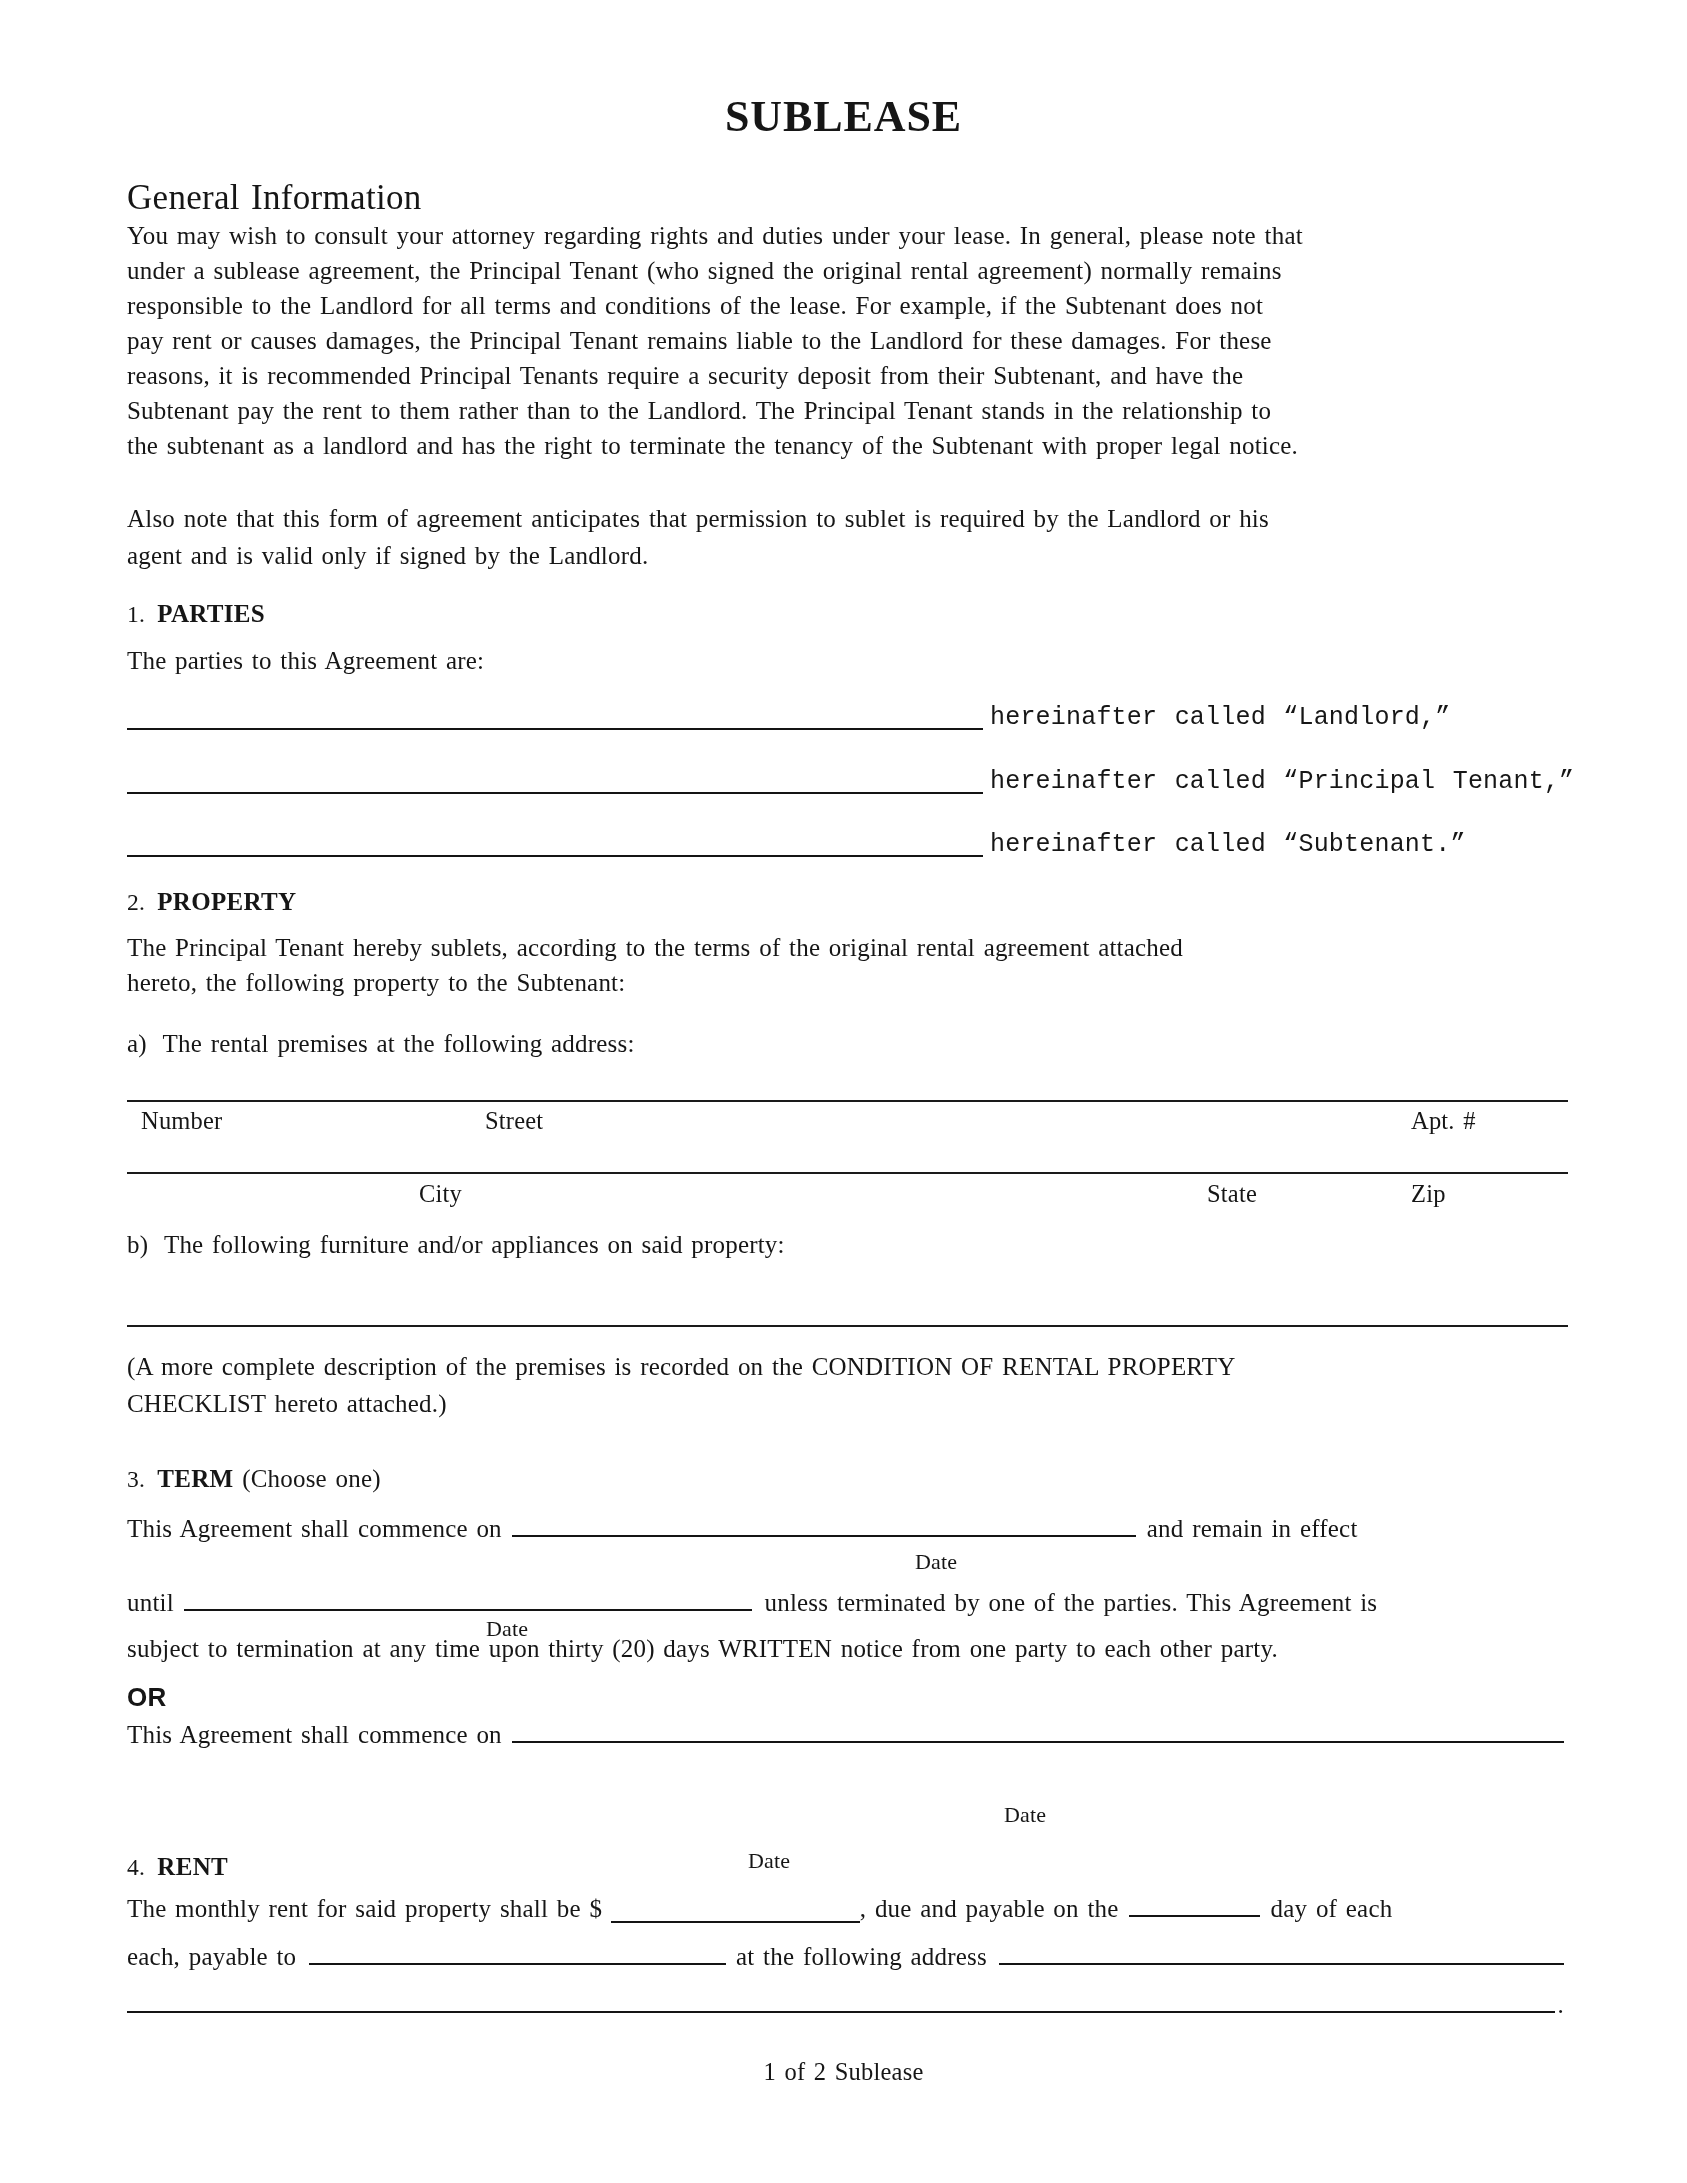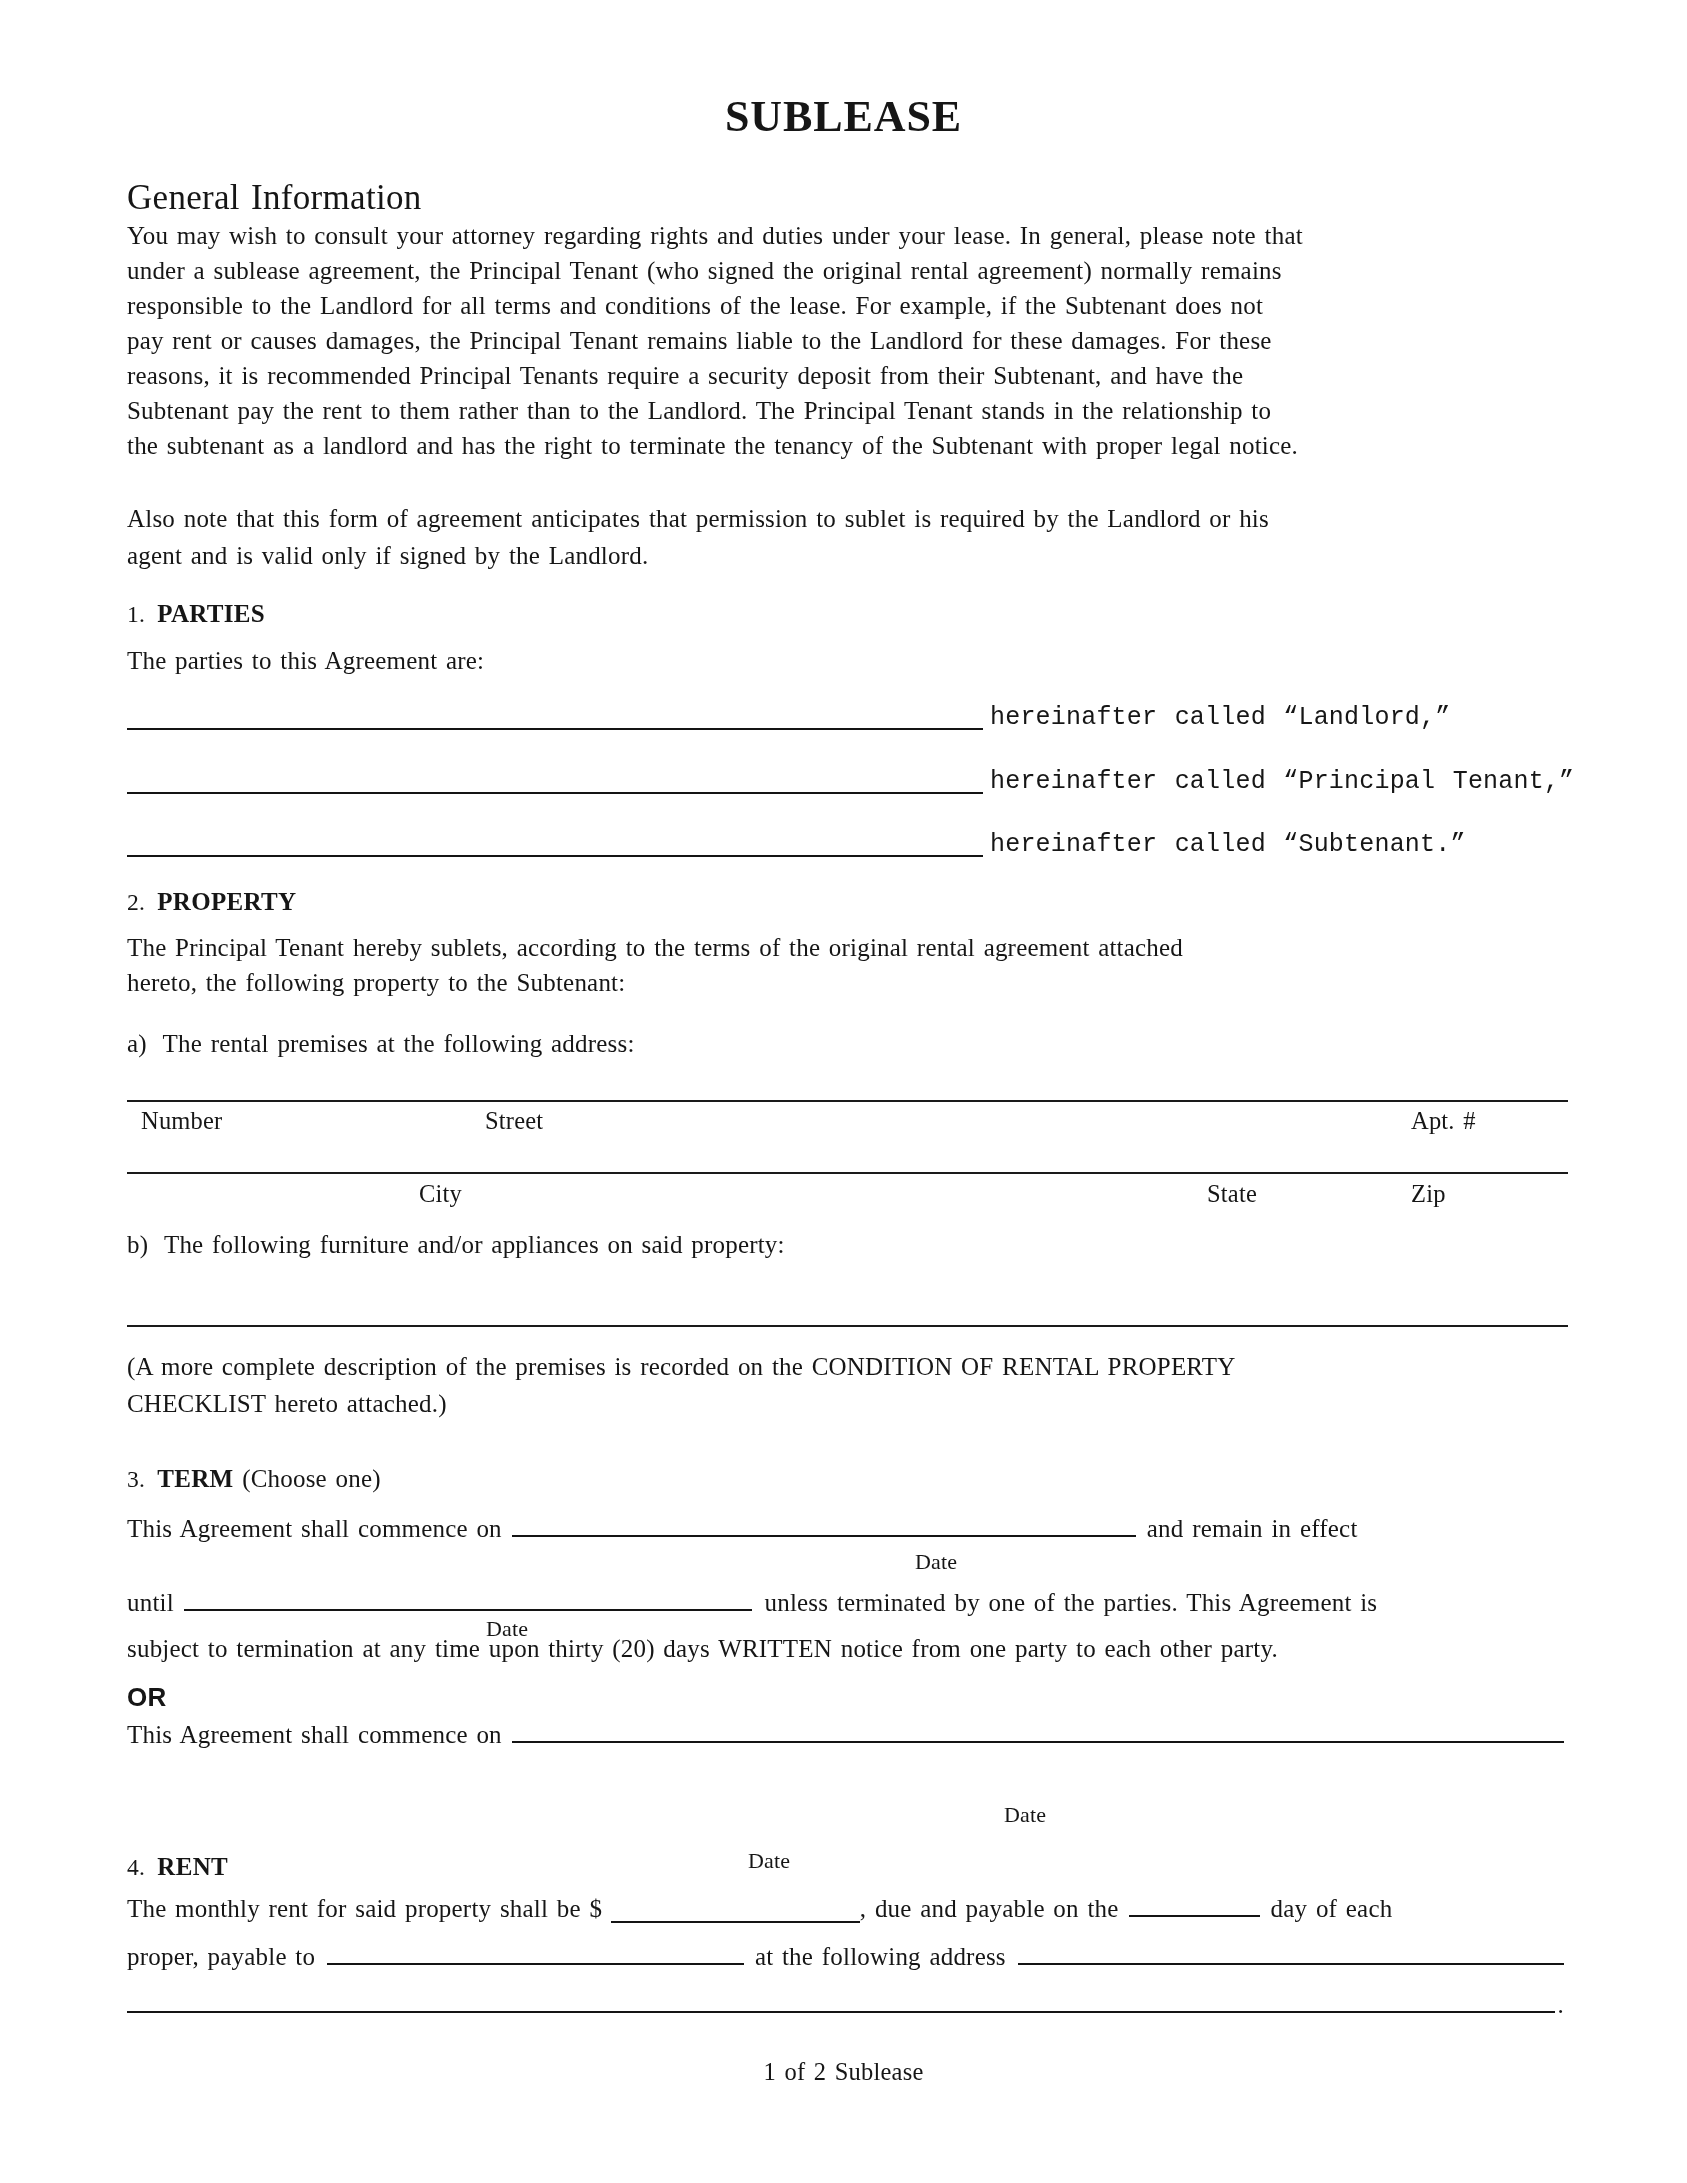--- a/index.html
+++ b/index.html
@@ -124,21 +124,21 @@
 
   <div class="row" style="top:1852px">
     <span class="sec-num">4.</span><span class="sec-title">RENT</span>
   </div>
 
   <div class="row" style="top:1894px">
     <span>The monthly rent for said property shall be $</span><span class="fill" style="width:249px;margin-left:8.7px"></span><span>, due and payable on the</span><span class="fill" style="width:131px;margin:0 10.5px"></span><span>day of each</span>
   </div>
 
   <div class="row flex" style="top:1942px">
-    <span>proper, payable to</span>
+    <span>each, payable to</span>
       <span class="fill" style="width:417px;margin-left:12.2px"></span>
       <span style="margin-left:10.5px">at the following address</span>
       <span class="fill" style="flex:1;margin-left:12.2px"></span>
   </div>
 
   <div class="row flex" style="top:1990px">
     <span class="fill" style="flex:1"></span>
       <span style="margin-left:2.6px">.</span>
   </div>
 

